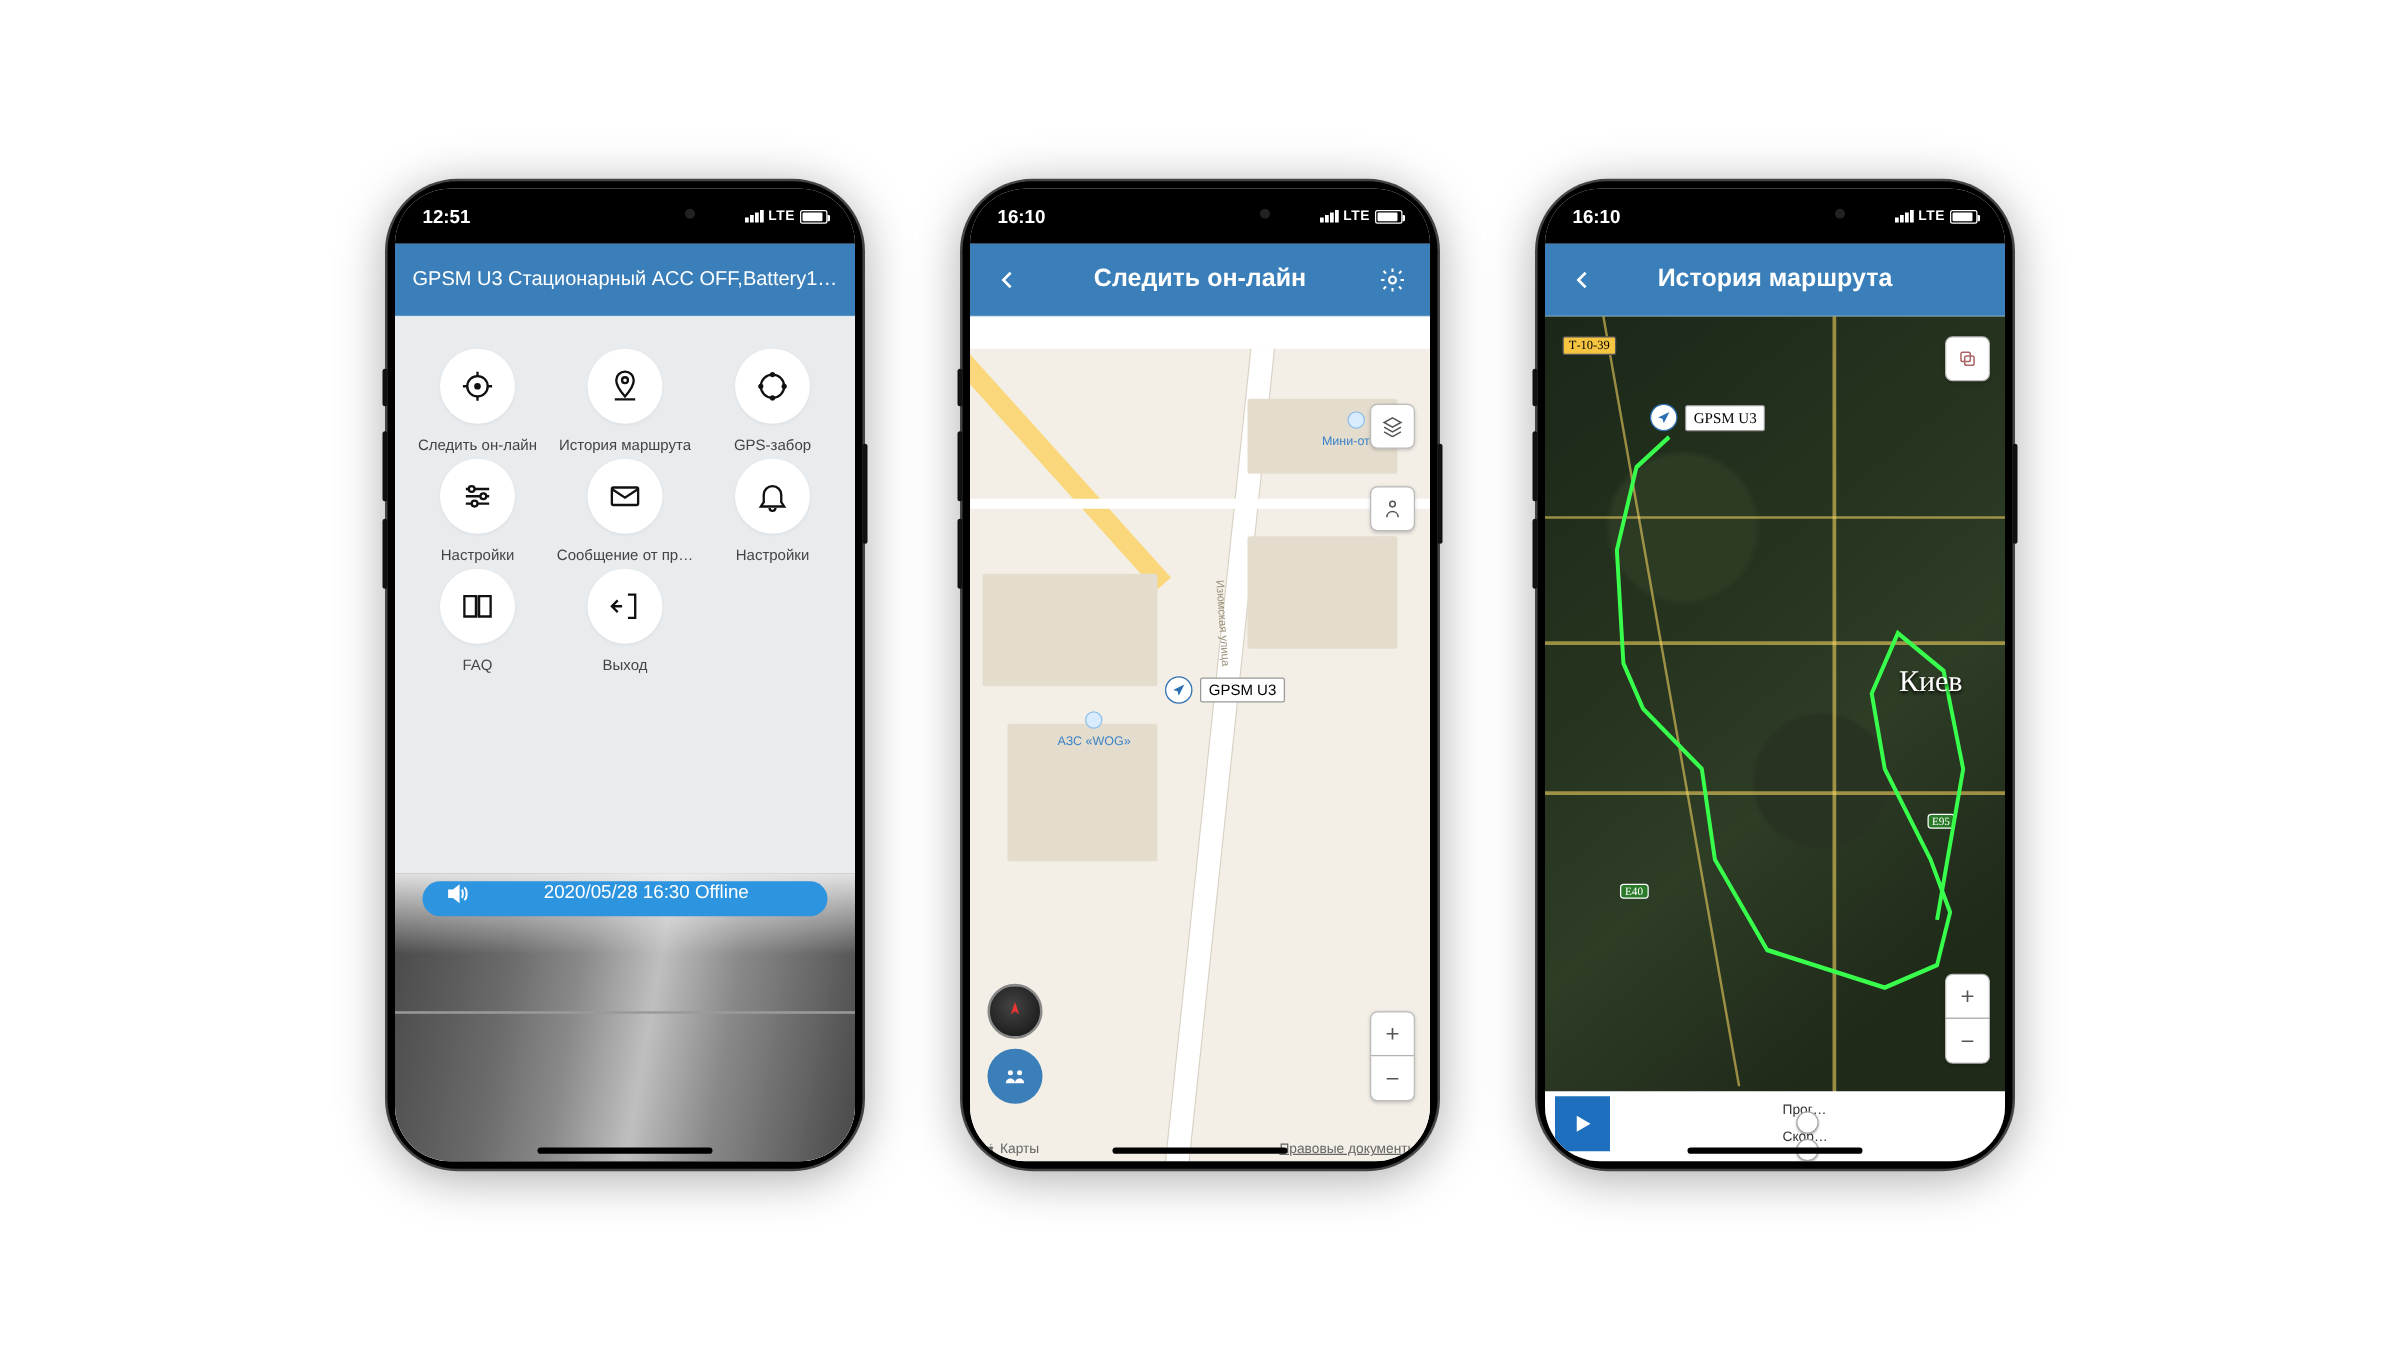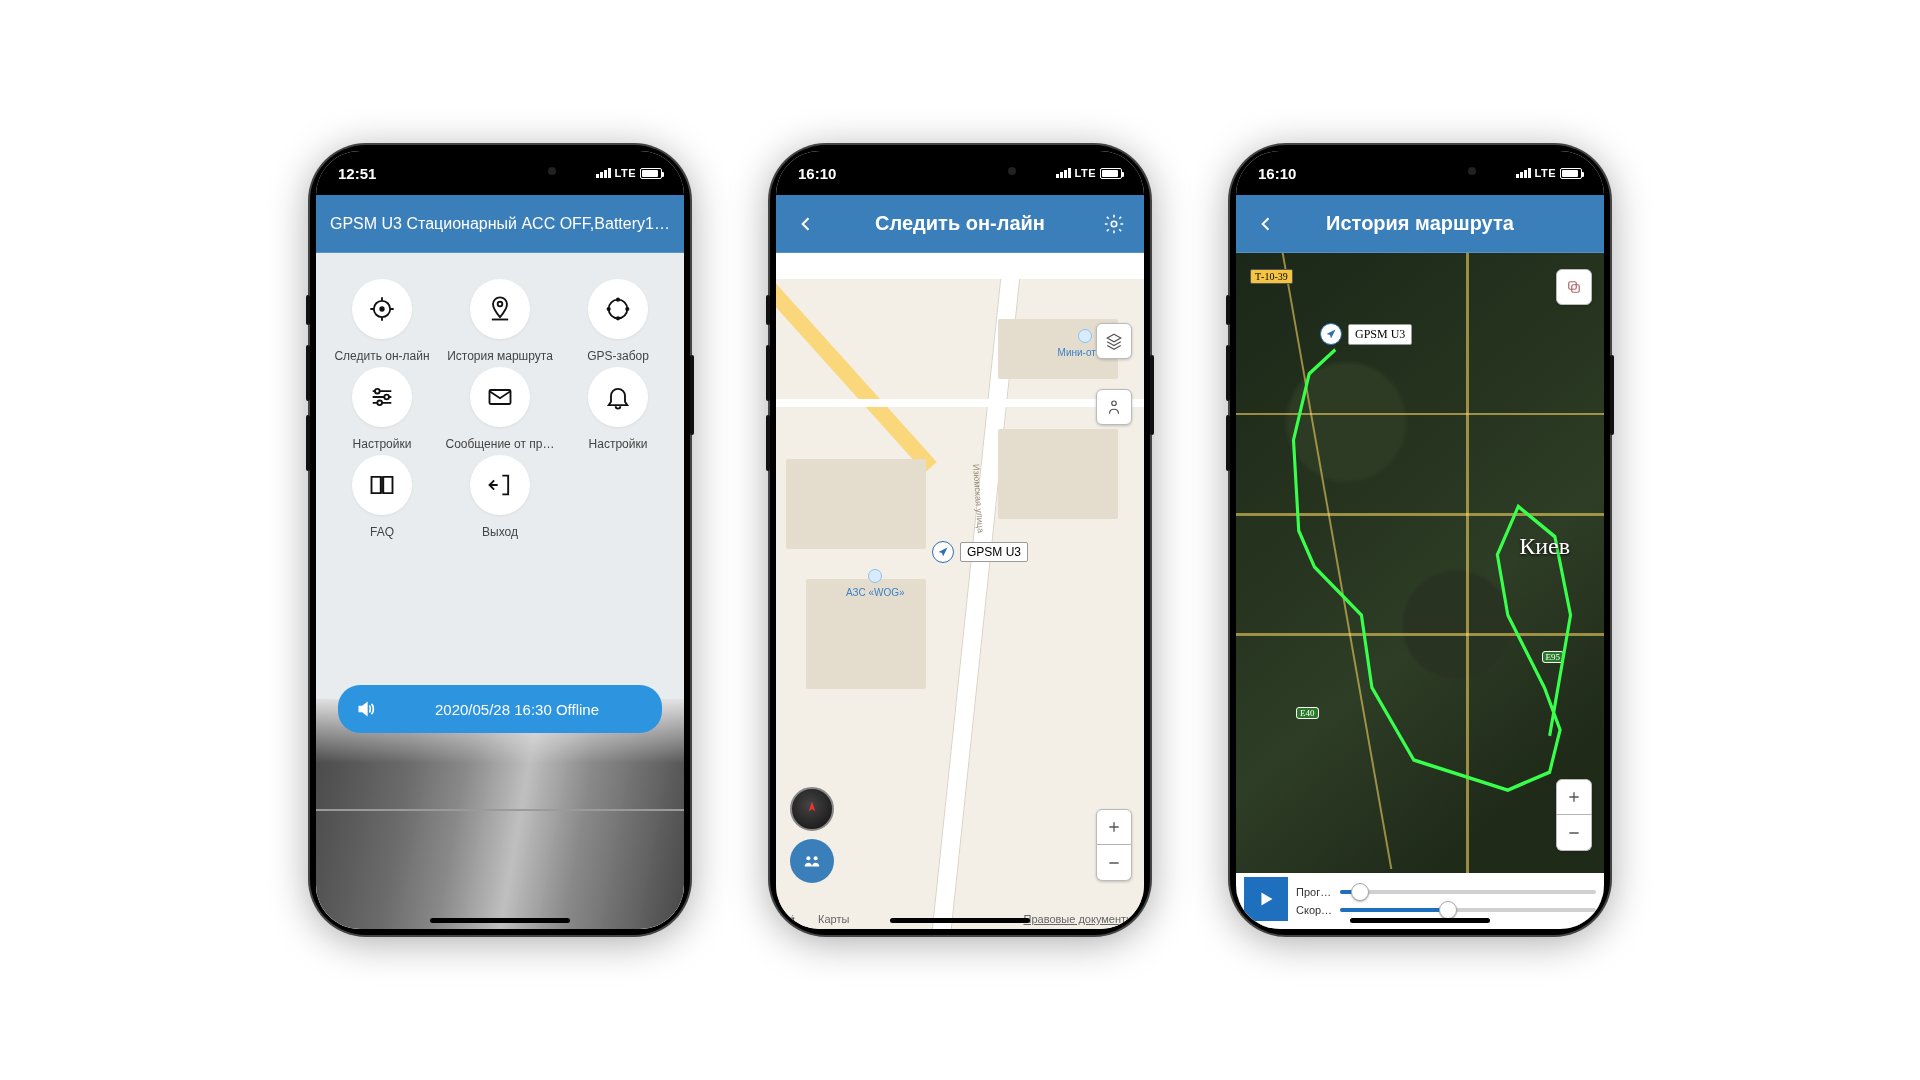--- a/index.html
+++ b/index.html
@@ -95,22 +95,22 @@
   .grid-item .circle {
     width: 60px; height: 60px; border-radius: 50%; background: #fff;
     display:flex;align-items:center;justify-content:center;
     box-shadow: 0 1px 3px rgba(0,0,0,.06);
     color:#111;
   }
   .grid-item .label { font-size: 12px; color: #444; text-align: center; max-width: 110px; white-space: nowrap; overflow:hidden; text-overflow:ellipsis; }
 
   .status-pill {
     position: absolute; left: 22px; right: 22px; bottom: 196px;
-    height: 48px; background: #2d94e0; color: #fff; border-radius: 22px;
-    display: flex; align-items: center; gap: 14px; padding: 0 18px; font-size: 15px;
+    height: 28px; background: #2d94e0; color: #fff; border-radius: 22px;
+    display: flex; gap: 14px; padding: 0 18px; font-size: 15px;
   }
   .status-pill .txt { flex:1; text-align:center; }
 
   .city-photo {
     position:absolute; left:0; right:0; bottom:0; height:230px;
     background:
       linear-gradient(180deg, rgba(232,236,239,.9) 0%, rgba(0,0,0,0) 28%),
       linear-gradient(100deg, #4a4a4a 0%, #6b6b6b 25%, #8a8a8a 40%, #bcbcbc 55%, #8a8a8a 70%, #4a4a4a 100%);
     filter: grayscale(1) contrast(1.05);
   }
@@ -151,21 +151,21 @@
   .zoom-stack .map-btn:last-child{border-radius:0 0 6px 6px; border-top:none;}
 
   .compass, .share-btn {
     position:absolute; left:14px; width:44px; height:44px; border-radius:50%;
     display:flex;align-items:center;justify-content:center;color:#fff;
   }
   .compass{ bottom:98px; background:radial-gradient(circle at 45% 40%, #444, #111); border:2px solid #888; }
   .share-btn{ bottom:46px; background:#3a7fb9; }
 
   .map-footer{position:absolute;left:0;right:0;bottom:0;height:20px;display:flex;justify-content:space-between;align-items:center;padding:0 10px;font-size:11px;color:#666;}
-  .map-footer .brand{display:flex;align-items:flex-start;gap:20px;}
+  .map-footer .brand{display:flex;align-items:flex-start;gap:2px;}
 
   
   .sat {
     position:absolute; inset:0;
     background:
       radial-gradient(circle at 30% 25%, #2d3b24 0 10%, transparent 11%),
       radial-gradient(circle at 60% 55%, #283321 0 12%, transparent 13%),
       linear-gradient(140deg, #1b2718 0%, #26341f 35%, #2e3d26 55%, #1f2a19 80%);
     font-family: Liberation Serif, serif;
   }
@@ -187,21 +187,21 @@
 
   .badge-yellow{position:absolute;left:14px;top:16px;background:#f5c542;color:#000;font-size:10px;padding:1px 4px;border-radius:2px;border:1px solid #555;}
   .badge-green{position:absolute;font-size:9px;color:#fff;background:#2a7a2a;border-radius:3px;padding:0 3px;border:1px solid #fff;}
 
   .play-panel{
     position:absolute;left:0;right:0;bottom:0;height:56px;background:#fff;
     display:flex;align-items:stretch;padding:4px 8px;gap:8px;
   }
   .play-btn{width:44px;height:44px;background:#1f6fbf;color:#fff;display:flex;align-items:center;justify-content:center;}
   .sliders{flex:1;display:flex;flex-direction:column;justify-content:center;gap:6px;}
-  .slider-row{display:flex;align-items:center;gap:4px;font-size:11px;color:#333;}
+  .slider-row{display:flex;align-items:center;gap:4px;font-size:11px;color:#333;flex-direction:column;}
   .slider-row .lbl{width:40px;overflow:hidden;text-overflow:ellipsis;white-space:nowrap;}
   .slider-row .track{flex:1;height:4px;background:#d0d0d0;position:relative;border-radius:2px;}
   .slider-row .track .fill{position:absolute;left:0;top:0;bottom:0;background:#1f6fbf;border-radius:2px;}
   .slider-row .track .knob{position:absolute;top:50%;transform:translate(-50%,-50%);width:18px;height:18px;border-radius:50%;background:#fff;border:1px solid #aaa;box-shadow:0 1px 2px rgba(0,0,0,.3);}
 
   svg{display:block;}
 </style>
 </head>
 <body>
 

